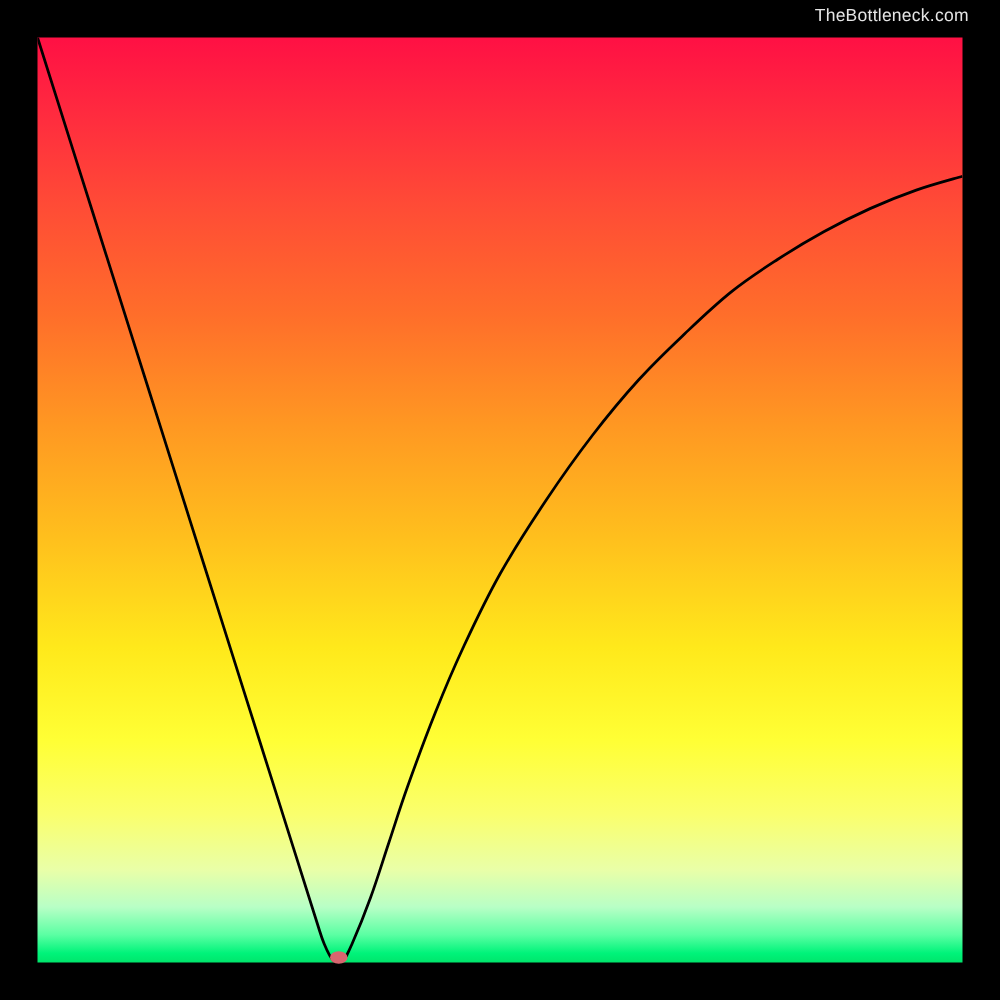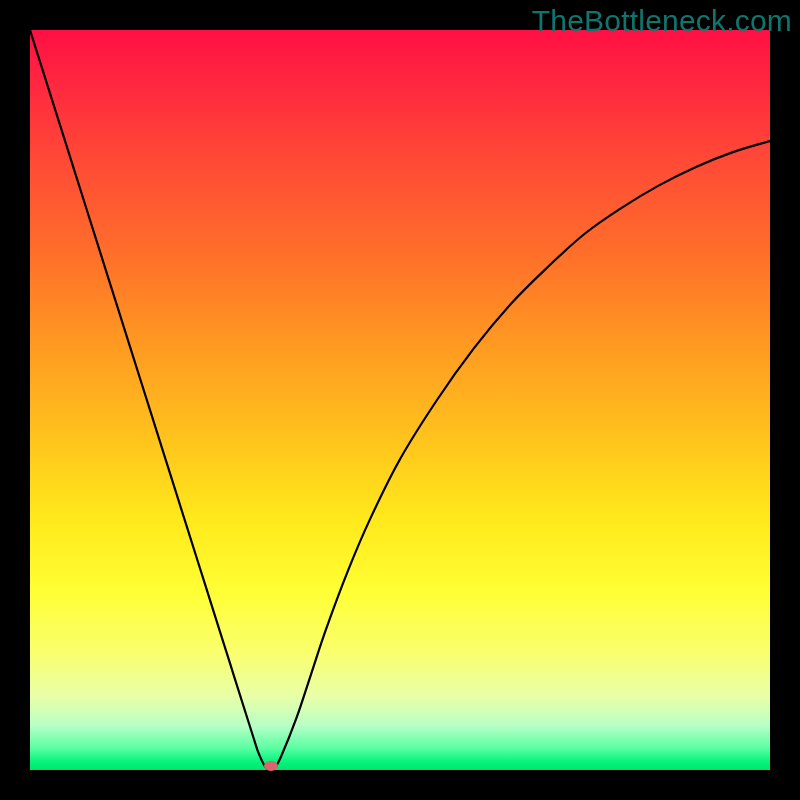--- a/index.html
+++ b/index.html
@@ -36,23 +36,23 @@
       #e9ffa8 90%,
       #b8ffc6 94%,
       #5bffa3 97%,
       #00f37a 99%,
       #00e56b 100%
     );
   }
   .watermark {
     position: absolute;
     top: 4px;
-    right: 8px;
-    color: #0f766e;
-    font-size: 30px;
+    right: 25px;
+    color: #e5e5e5;
+    font-size: 14px;
     font-weight: 500;
     letter-spacing: 0.2px;
   }
   svg.curve {
     position: absolute;
     left: 0;
     top: 0;
     width: 740px;
     height: 740px;
   }

